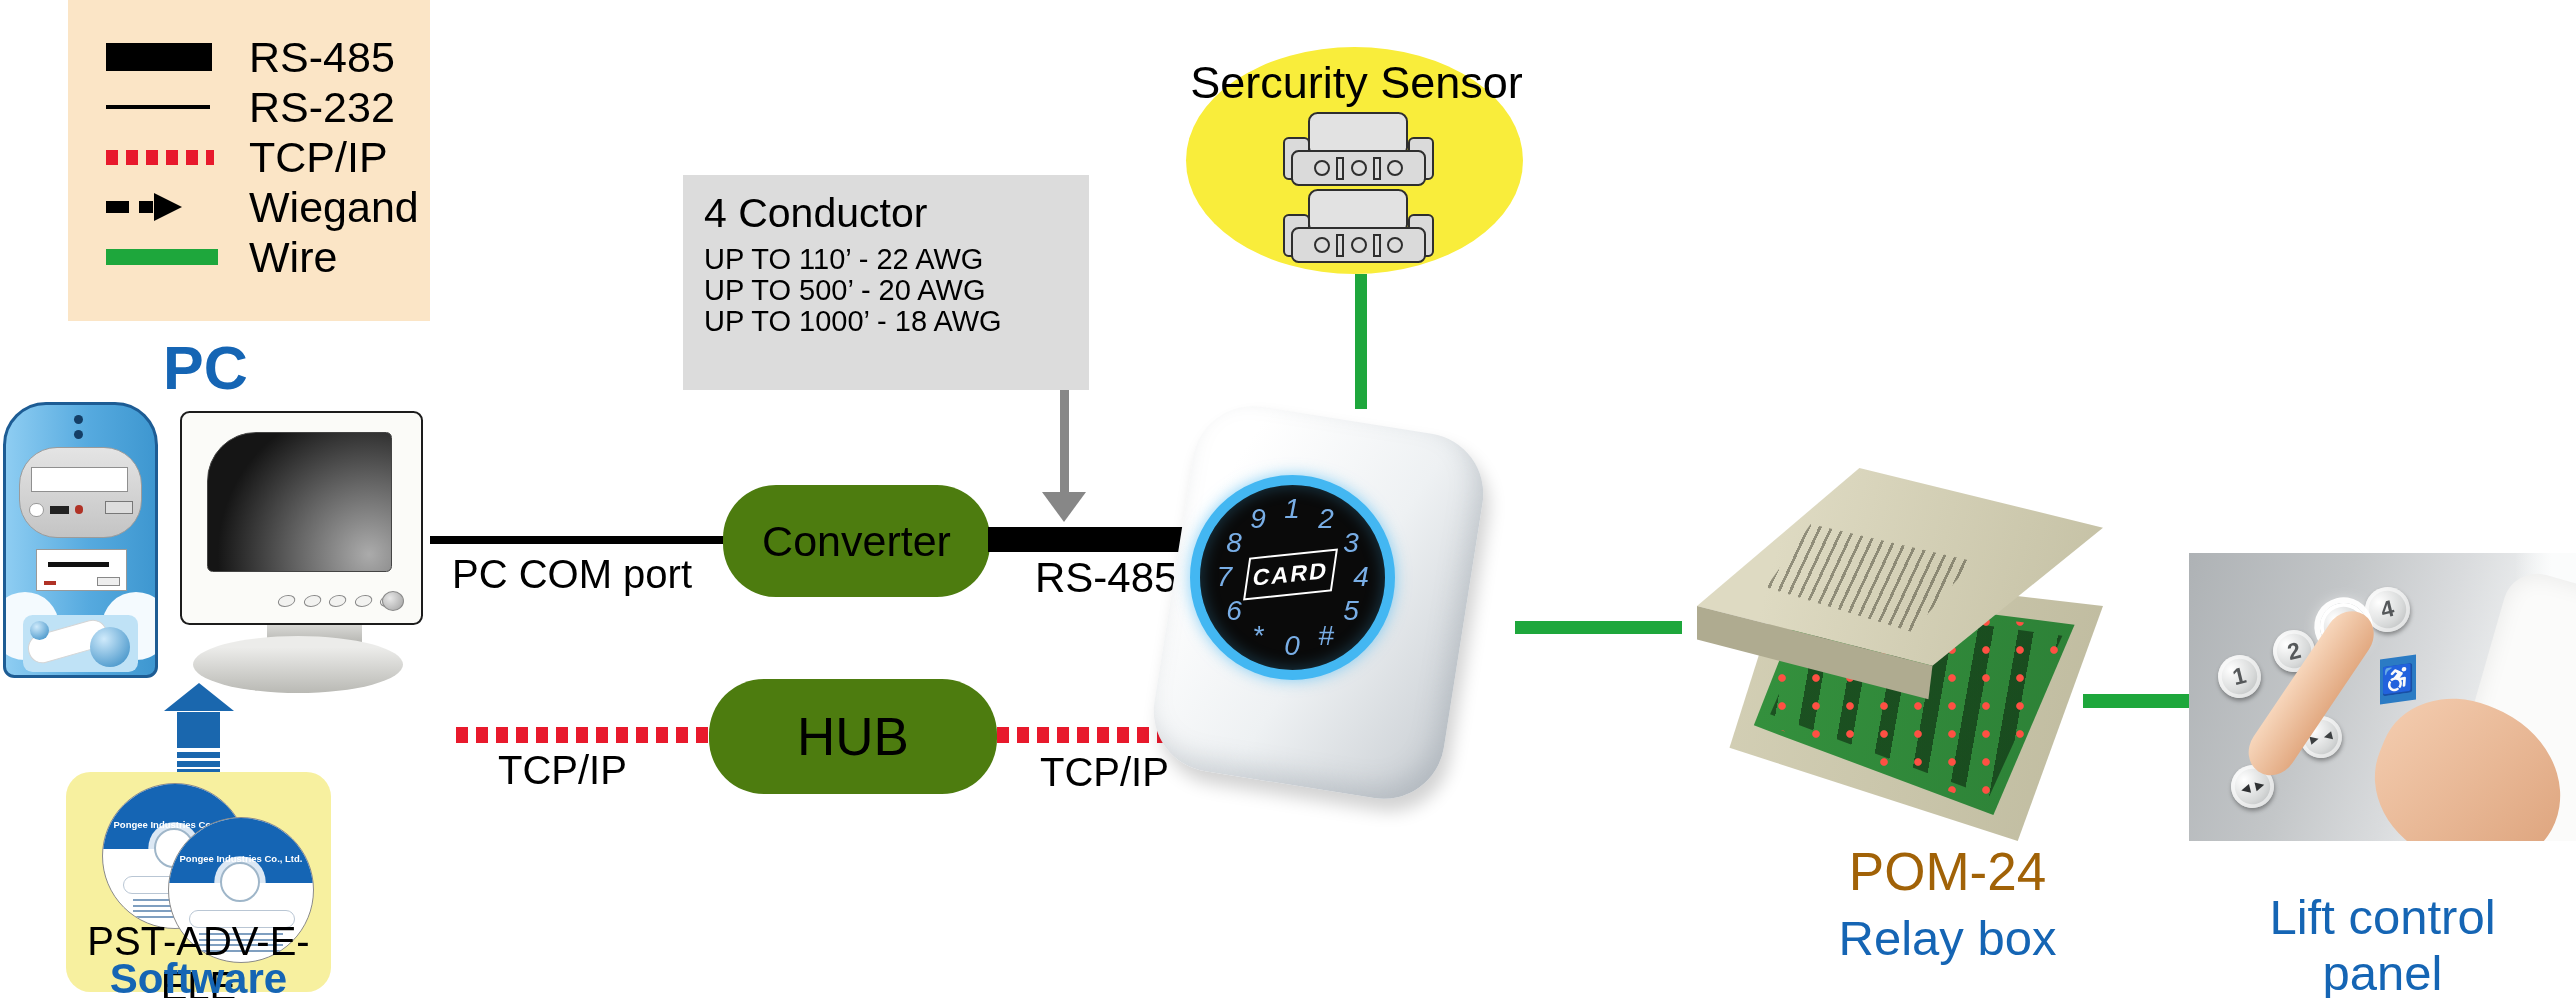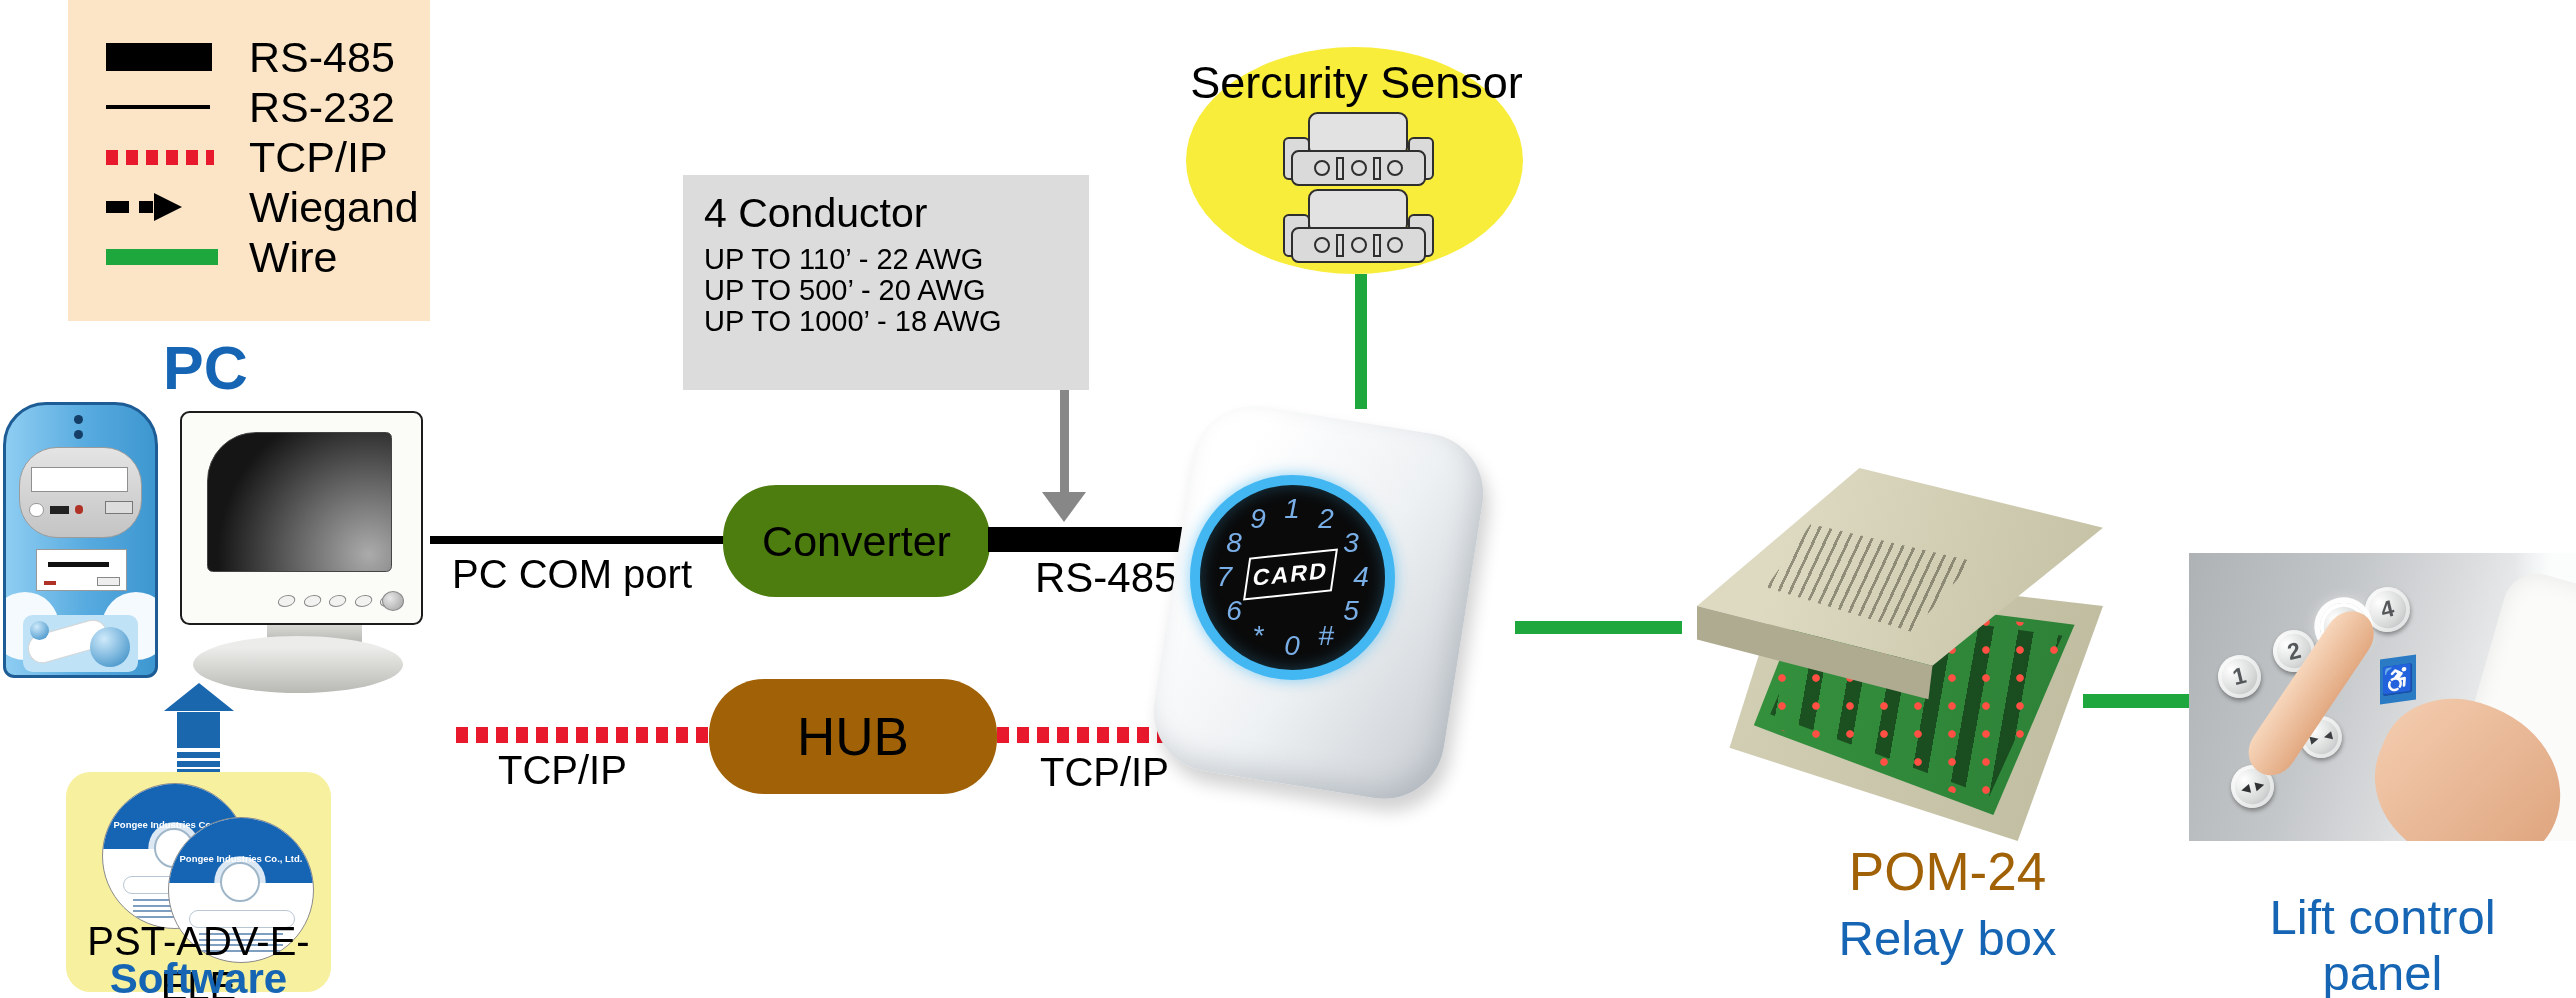--- a/index.html
+++ b/index.html
@@ -92,21 +92,21 @@
   .gr-stem{position:absolute;left:1060px;top:357px;width:8.5px;height:138px;background:#878787;}
   .gr-head{position:absolute;left:1042px;top:492px;width:0;height:0;
            border-left:22px solid transparent;border-right:22px solid transparent;border-top:30px solid #878787;}
 
   #note{position:absolute;left:683px;top:142px;width:406px;height:215px;background:#DCDCDC;
         box-sizing:border-box;padding:15px 0 0 21px;margin-top:33px;}
   .note-t{font-size:41px;line-height:47px;}
   .note-s{font-size:29px;line-height:31px;}
   .note-s.first{margin-top:6.6px;}
 
-  #hub{position:absolute;left:709px;top:679px;width:288px;height:115px;background:#a16207;border-radius:55px;
+  #hub{position:absolute;left:709px;top:679px;width:288px;height:115px;background:#4d7c0f;border-radius:55px;
        display:flex;align-items:center;justify-content:center;font-size:53px;}
   .tcp-line{position:absolute;top:727px;height:16px;
             background:repeating-linear-gradient(90deg,#E8192C 0 12.3px,transparent 12.3px 20px);}
   #tcpL{left:456px;width:253px;}
   #tcpR{left:997px;width:185px;}
   #tcpLLabel{position:absolute;left:498px;top:748px;font-size:40px;}
   #tcpRLabel{position:absolute;left:1040px;top:750px;font-size:40px;}
 
   
   #sensorEl{position:absolute;left:1186px;top:47px;width:337px;height:227px;background:#F9ED3B;border-radius:50%;}

